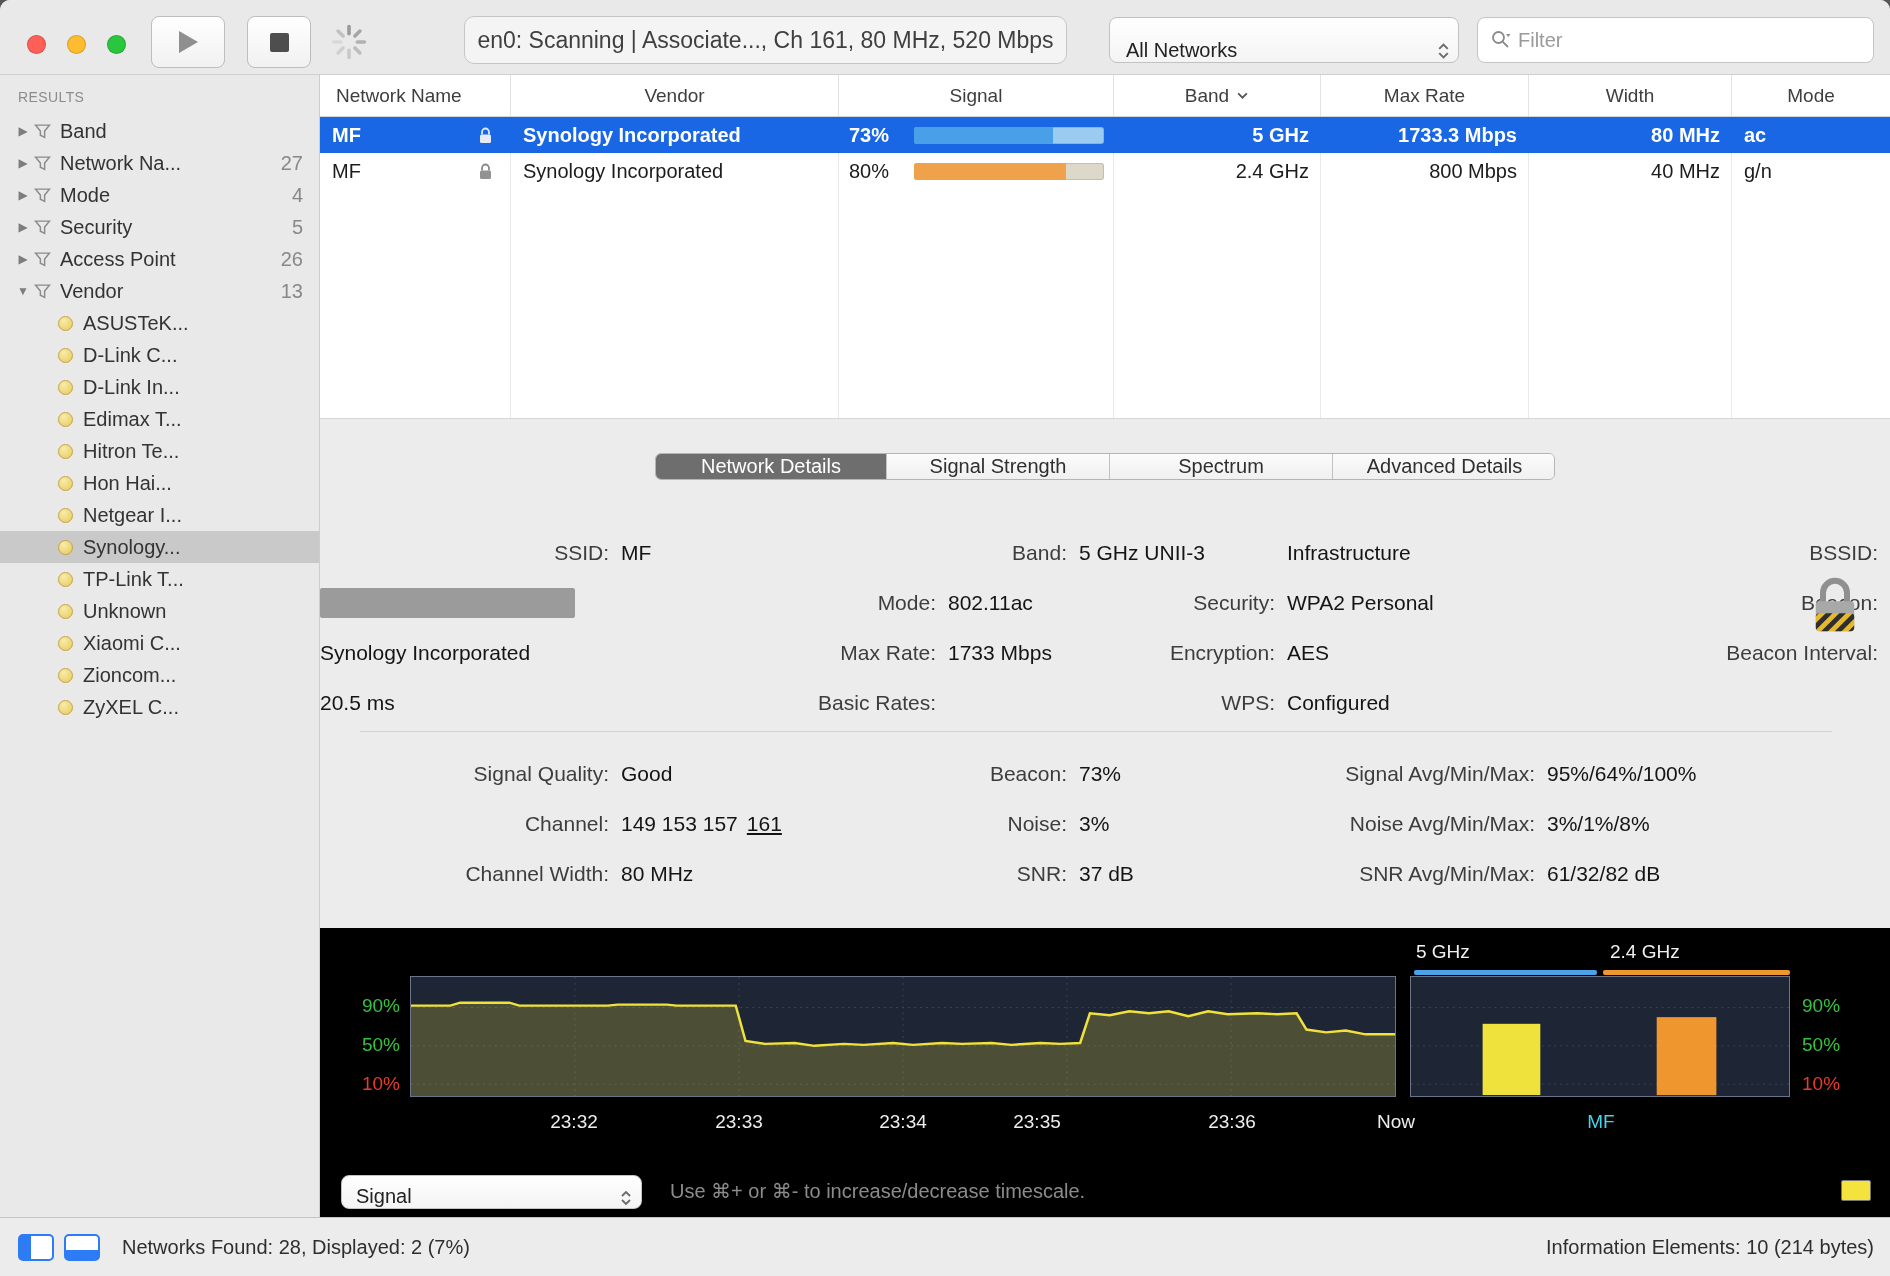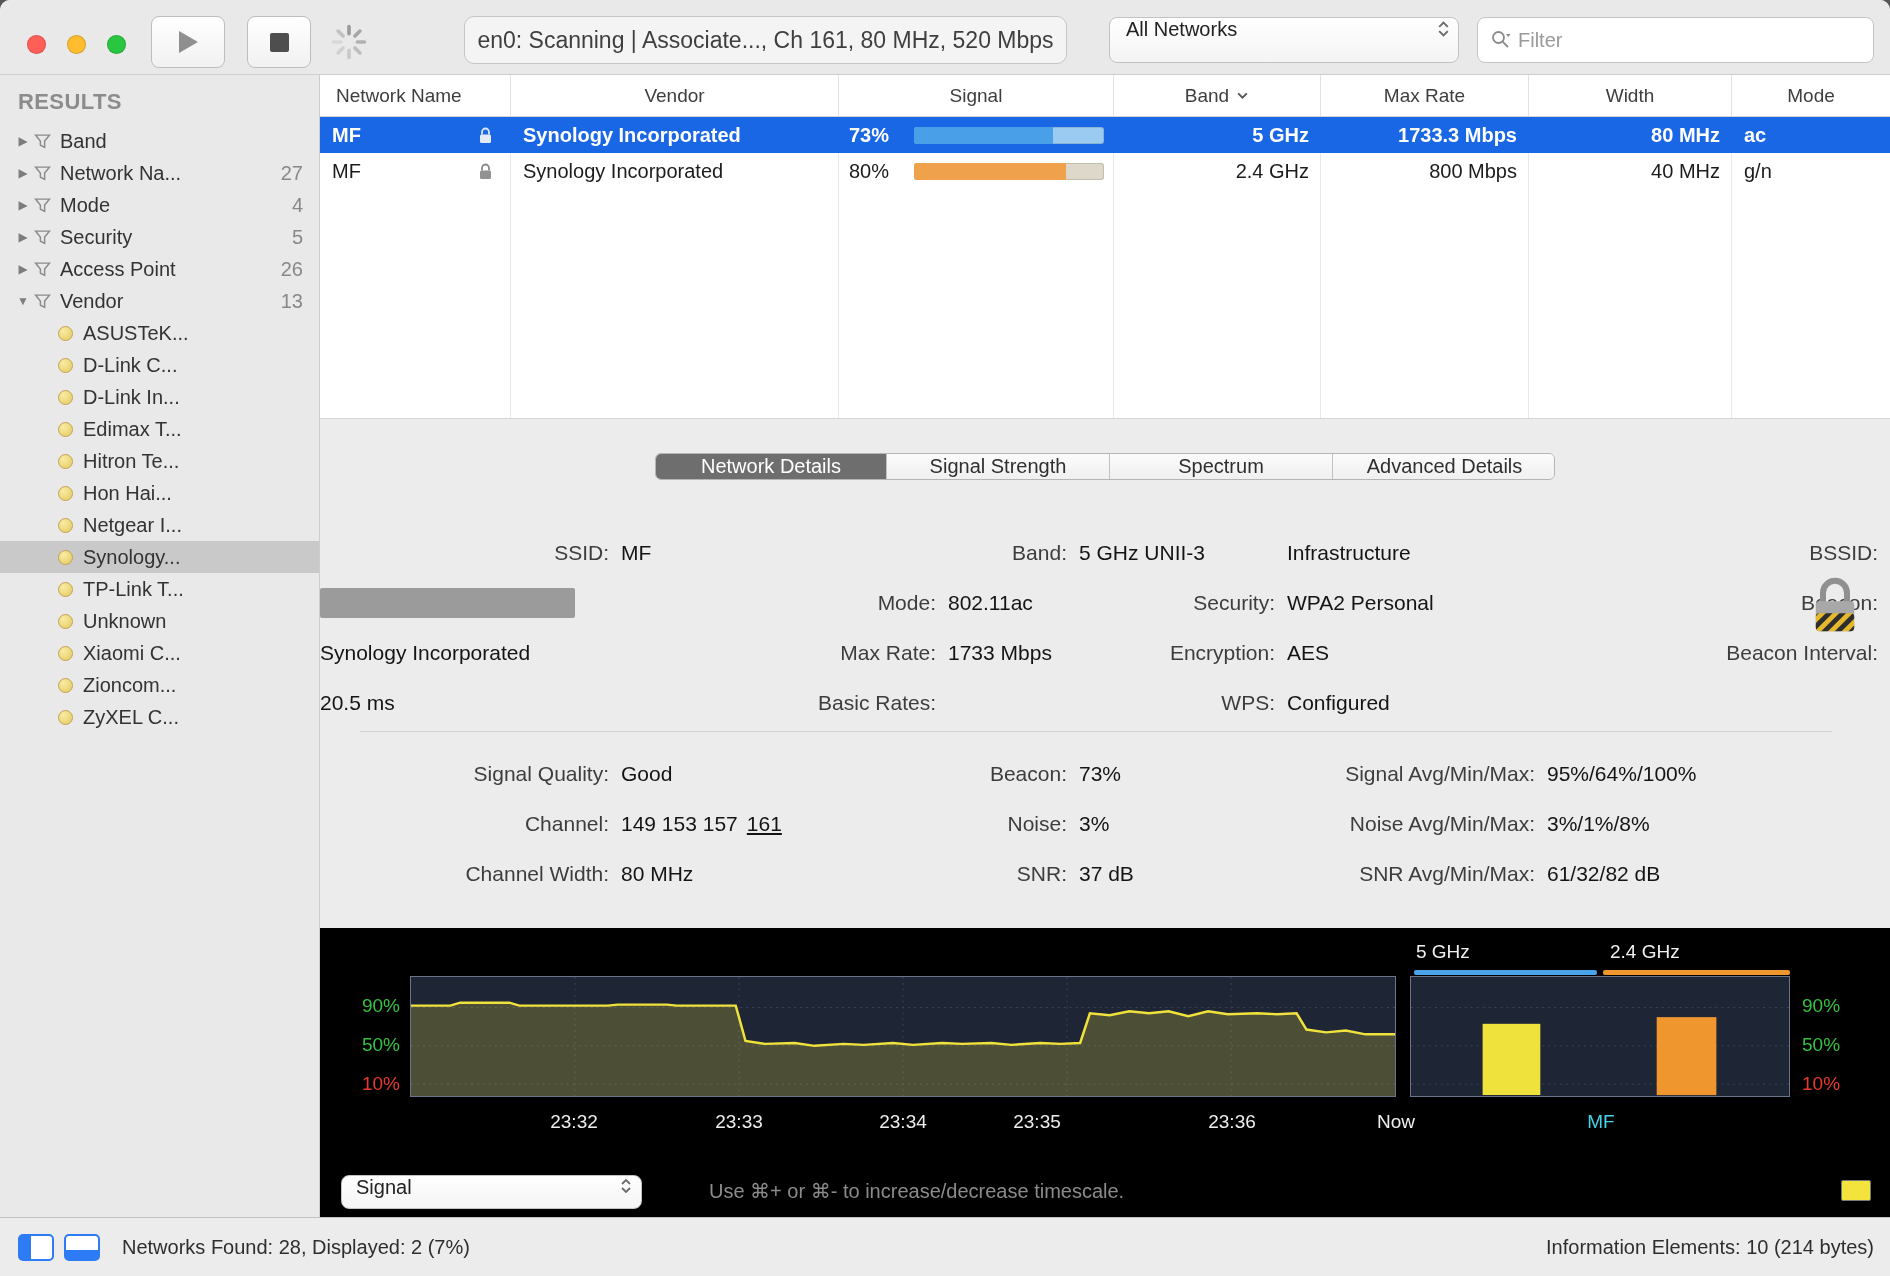--- a/index.html
+++ b/index.html
@@ -12,32 +12,32 @@
   .traffic { position:absolute; left:27px; top:35px; display:flex; gap:21px; }
   .light { width:19px; height:19px; border-radius:50%; box-shadow:inset 0 0 0 1px rgba(0,0,0,.15); }
   .light.red{background:#ff5f57}.light.yellow{background:#febc2e}.light.green{background:#29c73f}
   .tb-btn { position:absolute; top:16px; height:52px; border:1px solid #bdbdbd; border-radius:8px;
             background:linear-gradient(#ffffff,#f1f1f1); display:flex; align-items:center; justify-content:center; cursor:default; }
   .btn-play{left:151px;width:74px;} .btn-stop{left:247px;width:64px;}
   .stop-square{width:19px;height:19px;background:#4e4e4e;border-radius:2px;}
   .spinner{position:absolute;left:330px;top:23px;}
   .status-box{position:absolute;left:464px;top:16px;width:603px;height:48px;border:1px solid #c6c6c6;border-radius:10px;
               background:#f4f4f4;display:flex;align-items:center;justify-content:center;font-size:23px;color:#3f3f3f;white-space:nowrap;overflow:hidden;}
-  .popup{border:1px solid #c2c2c2;border-radius:8px;background:linear-gradient(#ffffff,#f4f4f4);display:flex;align-items:flex-start;font-size:20px;color:#222;}
+  .popup{border:1px solid #c2c2c2;border-radius:8px;background:linear-gradient(#ffffff,#f4f4f4);display:flex;align-items:flex-end;font-size:20px;color:#222;}
   .popup-networks{position:absolute;left:1109px;top:17px;width:350px;height:46px;padding-left:16px;}
   .popup .spacer{flex:1}
   .chev-box{width:30px;display:flex;align-items:center;justify-content:center;}
   .searchfield{position:absolute;left:1477px;top:17px;width:397px;height:46px;border:1px solid #c4c4c4;border-radius:8px;background:#fff;display:flex;align-items:center;padding:0 12px;gap:6px;}
   .searchfield input{border:none;outline:none;background:transparent;font-family:"Liberation Sans",sans-serif;font-size:20px;color:#333;width:100%;}
   .searchfield input::placeholder{color:#9a9a9a;}
 
   
   .content-row{display:flex;height:1142px;}
   .sidebar{flex:0 0 320px;background:#e9e9e9;border-right:1px solid #cdcdcd;padding-top:14px;overflow:hidden;}
-  .results-header{padding:0 0 10px 18px;font-size:22px;font-weight:bold;color:#8c8c8c;letter-spacing:.4px;}
+  .results-header{padding:0 0 10px 18px;font-size:14px;font-weight:normal;color:#8c8c8c;letter-spacing:.4px;}
   .group-row{height:32px;display:flex;align-items:center;padding-left:12px;font-size:20px;color:#333;}
   .disclosure{width:22px;font-size:12px;color:#7d7d7d;text-align:center;}
   .funnel{margin-right:9px;display:flex;}
   .group-label{flex:1;white-space:nowrap;overflow:hidden;}
   .group-count{margin-right:16px;color:#888;}
   .vendor-row{height:32px;display:flex;align-items:center;padding-left:58px;font-size:20px;color:#333;white-space:nowrap;}
   .vendor-row.selected{background:#c9c9c9;}
   .vdot{width:15px;height:15px;border-radius:50%;background:radial-gradient(circle at 35% 30%,#f8eca6,#e7c95e);border:1px solid #c2a24a;margin-right:10px;flex:0 0 15px;}
 
   .main{flex:1;display:flex;flex-direction:column;background:#ececec;}
@@ -88,21 +88,21 @@
   .ylab{position:absolute;width:60px;font-size:19px;line-height:22px;}
   .ylab.left{left:20px;text-align:right;}
   .ylab.right{left:1482px;text-align:left;}
   .yt0{top:67px}.yt1{top:106px}.yt2{top:145px}
   .xlab{position:absolute;top:183px;font-size:19px;color:#ededed;transform:translateX(-50%);white-space:nowrap;}
   .legend-label{position:absolute;top:13px;font-size:19px;color:#f0f0f0;}
   .legend-bar{position:absolute;top:42px;height:5px;border-radius:2px;}
   .lb-blue{left:1094px;width:183px;}
   .lb-orange{left:1283px;width:187px;}
   .metric-popup{position:absolute;left:21px;top:247px;width:301px;height:34px;padding-left:14px;}
-  .hint{position:absolute;left:350px;top:251px;font-size:20px;color:#8b8b8b;margin-left:39px;}
+  .hint{position:absolute;left:350px;top:251px;font-size:20px;color:#8b8b8b;}
   .swatch{position:absolute;left:1521px;top:252px;width:30px;height:21px;border:1px solid #777;border-radius:2px;}
   .mf-label{color:#45d3e8;}
 
   
   .statusbar{flex:0 0 59px;background:#ececec;border-top:1px solid #c3c3c3;display:flex;align-items:center;font-size:20px;color:#2e2e2e;}
   .view-toggles{display:flex;gap:10px;margin-left:18px;}
   .vt{width:36px;height:27px;border:2px solid #2e7bf6;border-radius:5px;position:relative;background:#fff;}
   .vt.left::after{content:"";position:absolute;left:0;top:0;bottom:0;width:11px;background:#2e7bf6;}
   .vt.bottom::after{content:"";position:absolute;left:0;right:0;bottom:0;height:9px;background:#2e7bf6;}
   .status-left{margin-left:22px;}

